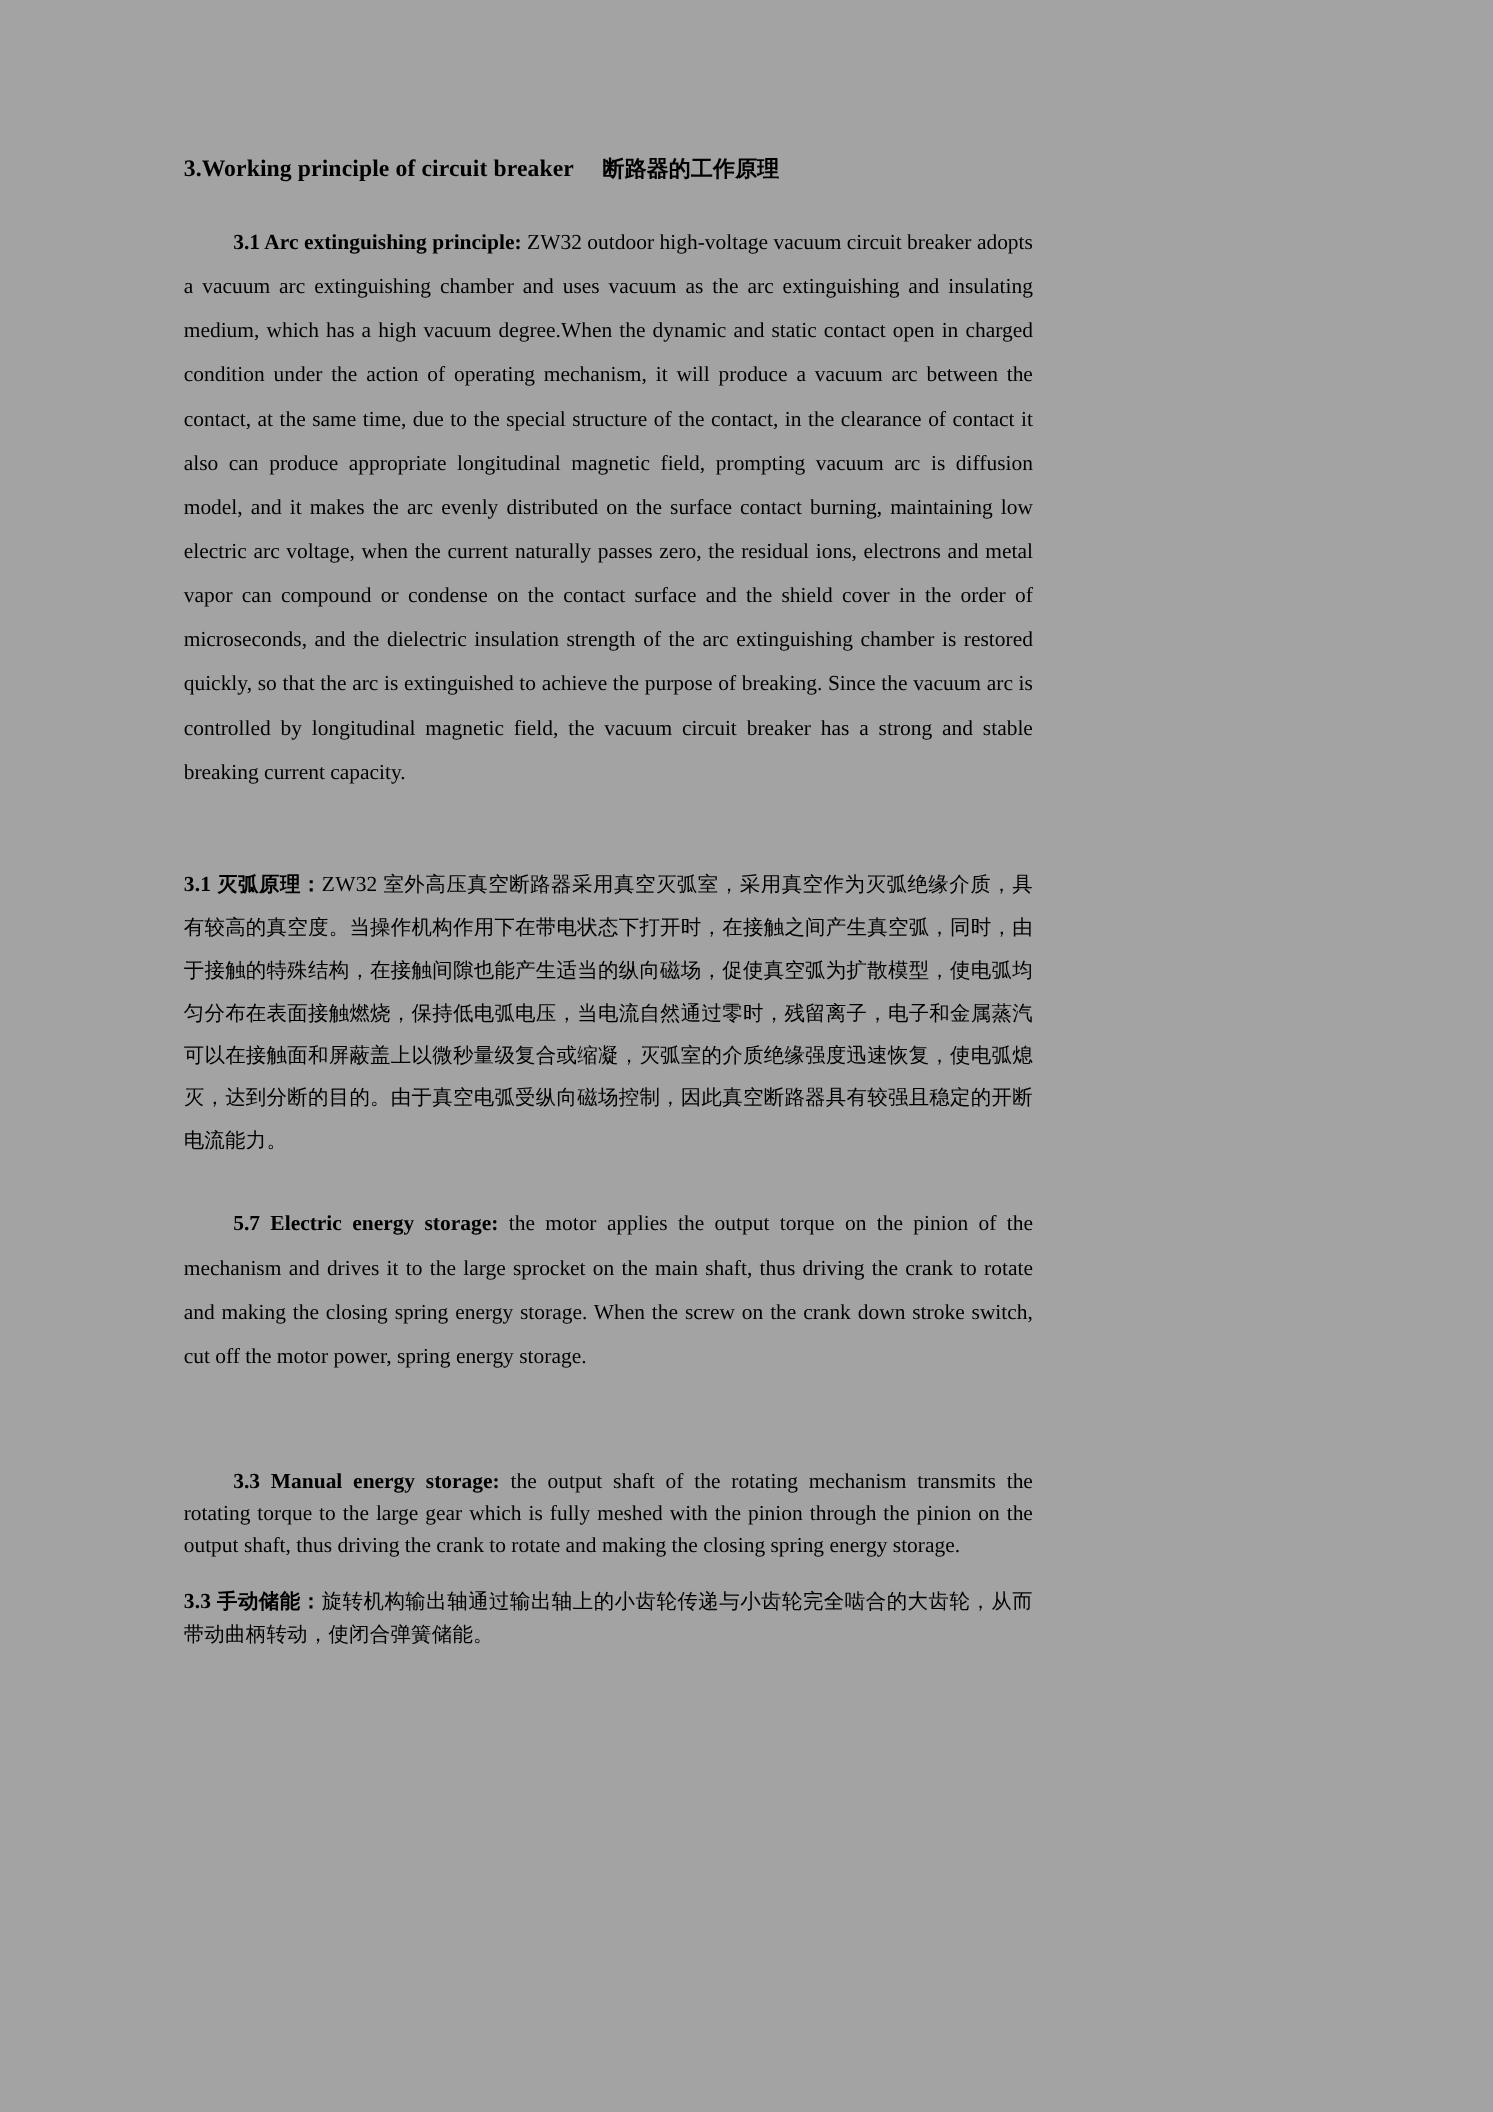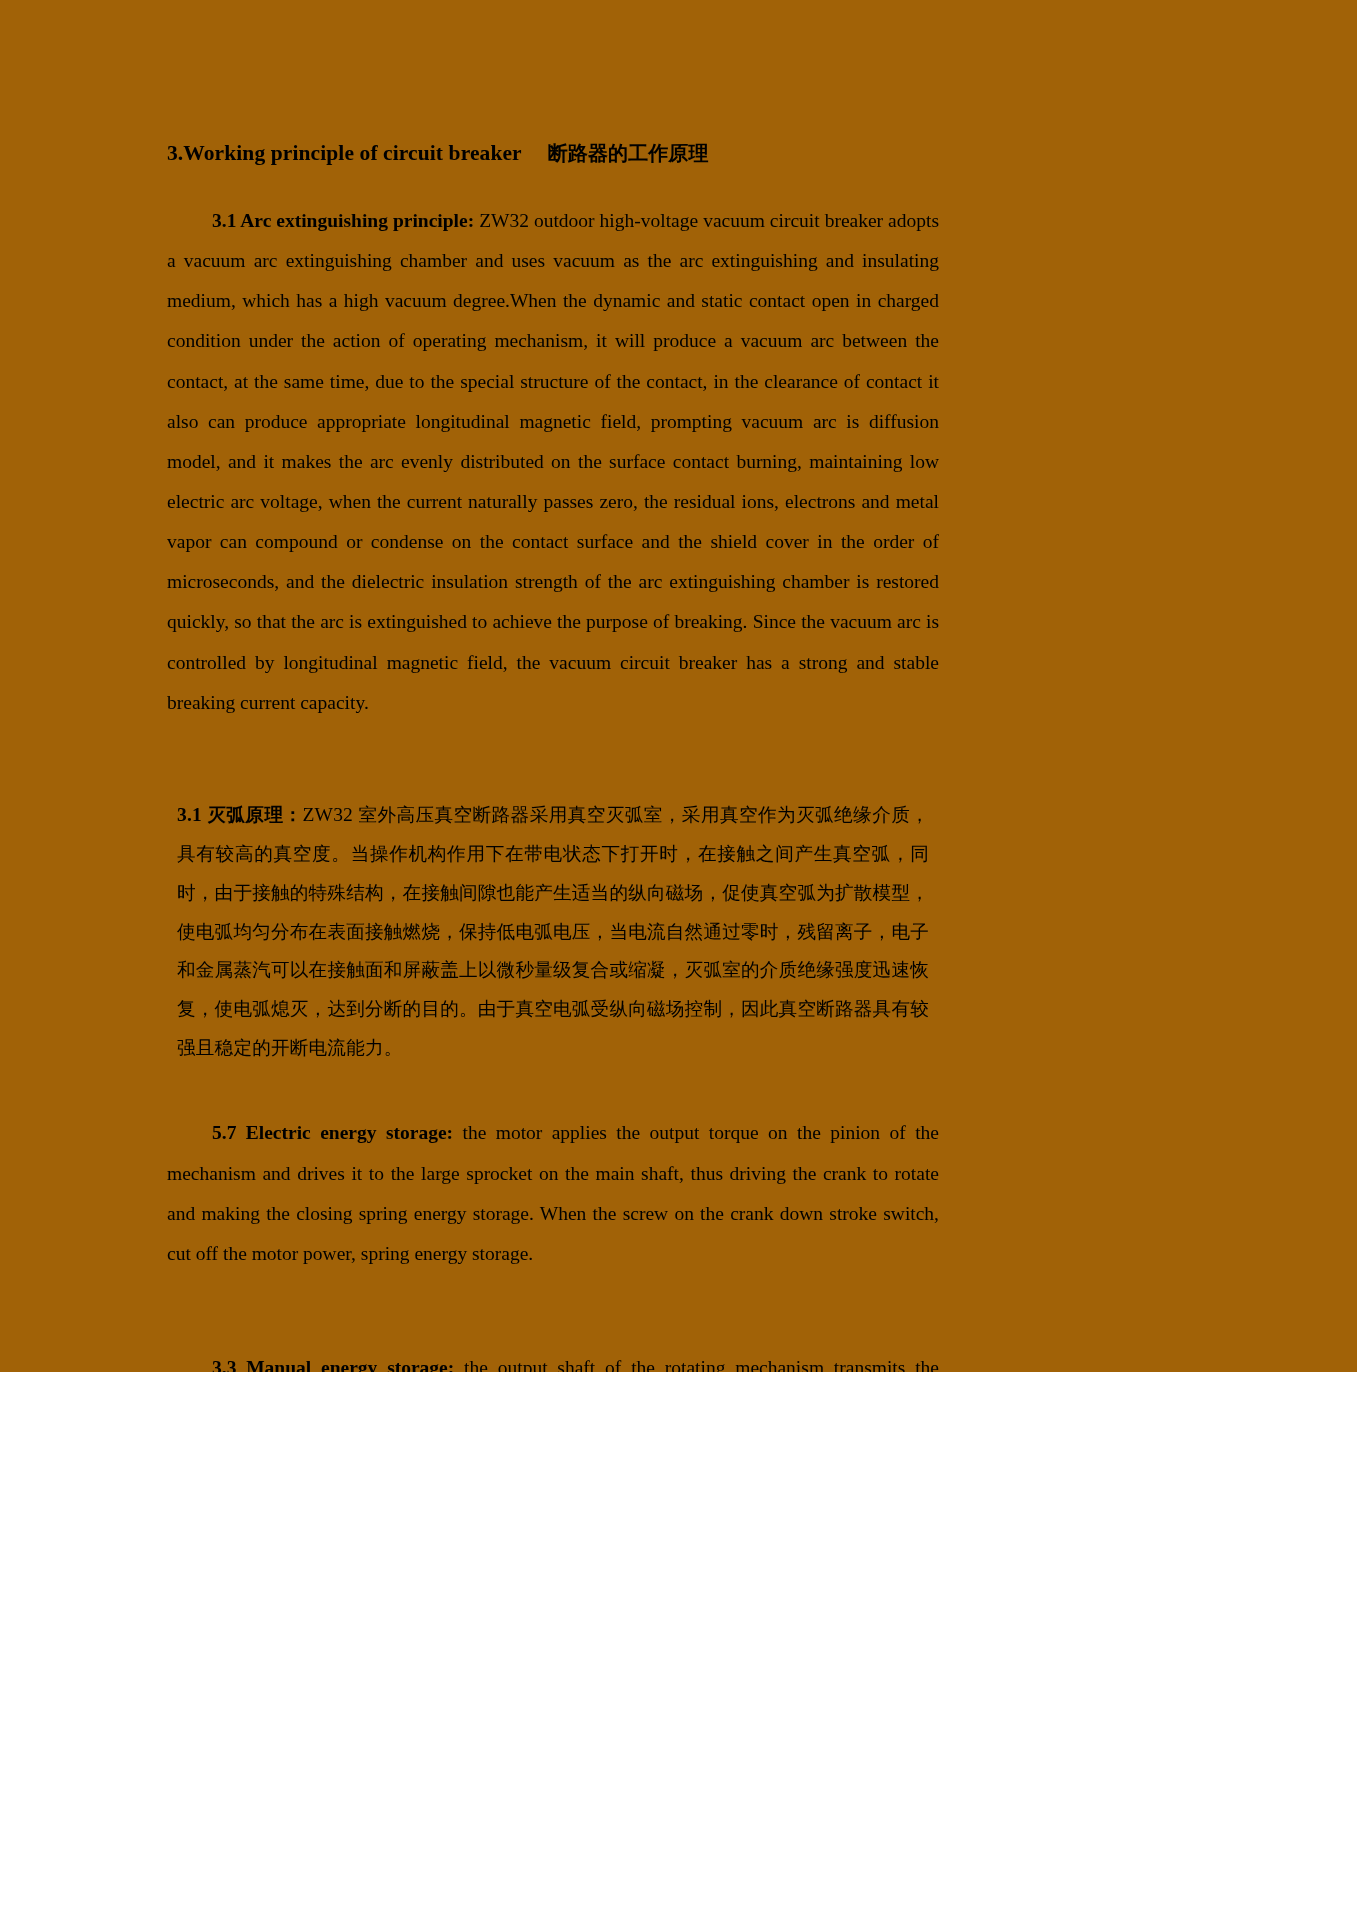--- a/index.html
+++ b/index.html
@@ -4,22 +4,22 @@
 <title>Working principle of circuit breaker</title>
 <style>
   html, body {
     margin: 0;
     padding: 0;
     background: #ffffff;
   }
   .page {
     position: relative;
     width: 1357px;
-    height: 1372px;
-    background: #a16207;
+    height: 1920px;
+    background: #a3a3a3;
     box-sizing: border-box;
     overflow: hidden;
   }
   .content {
     position: absolute;
     left: 167px;
     top: 0;
     width: 772px;
   }
   
@@ -57,21 +57,21 @@
   }
   p.para.tight {
     line-height: 1.48;
     font-size: 19.5px;
   }
 
   p.para-cn {
     font-family: "DejaVu Sans", "Liberation Sans", sans-serif;
     font-size: 18.6px;
     color: #000000;
-    margin: 10px;
+    margin: 0;
     text-align: justify;
     line-height: 2.08;
     letter-spacing: 0.2px;
   }
   p.para-cn .lead {
     font-weight: bold;
   }
   p.para-cn .lead-num {
     font-family: "Liberation Serif", "DejaVu Serif", serif;
     font-weight: bold;

